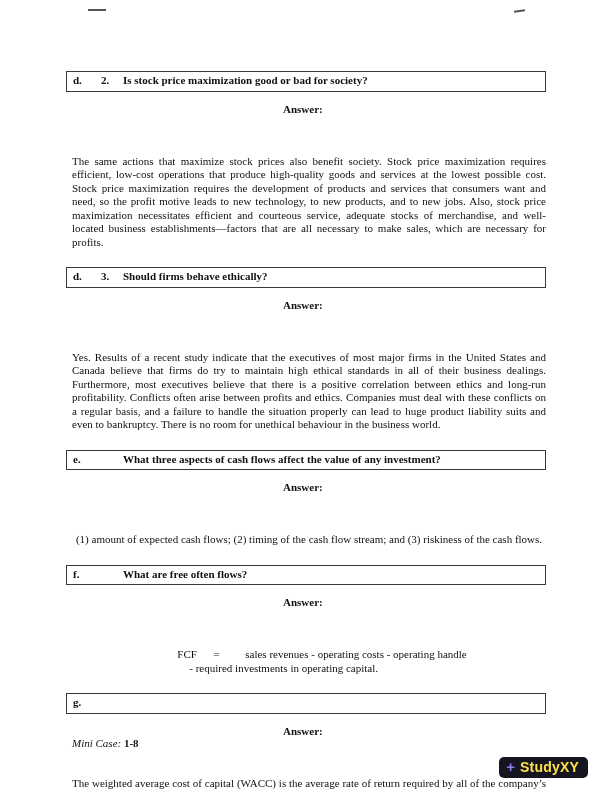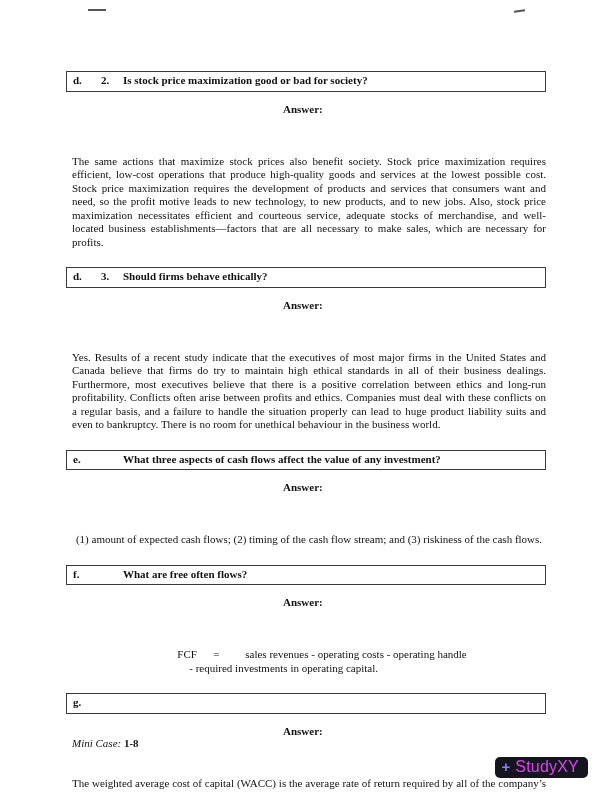--- a/index.html
+++ b/index.html
@@ -66,24 +66,24 @@
     cursor:pointer;
   }
   .brand-plus {
     color:#8b7cf8;
     font-family:"Liberation Sans", sans-serif;
     font-weight:700;
     font-size:15px;
     line-height:14px;
   }
   .brand-text {
-    color:#d946ef;
+    color:#fde047;
     font-family:"Liberation Sans", sans-serif;
-    font-weight:400;
-    font-size:16px;
+    font-weight:700;
+    font-size:14px;
     line-height:14px;
     letter-spacing:0.2px;
   }
 </style>
 </head>
 <body>
 
 <div class="page">
 
   <div class="artifact left"></div>

